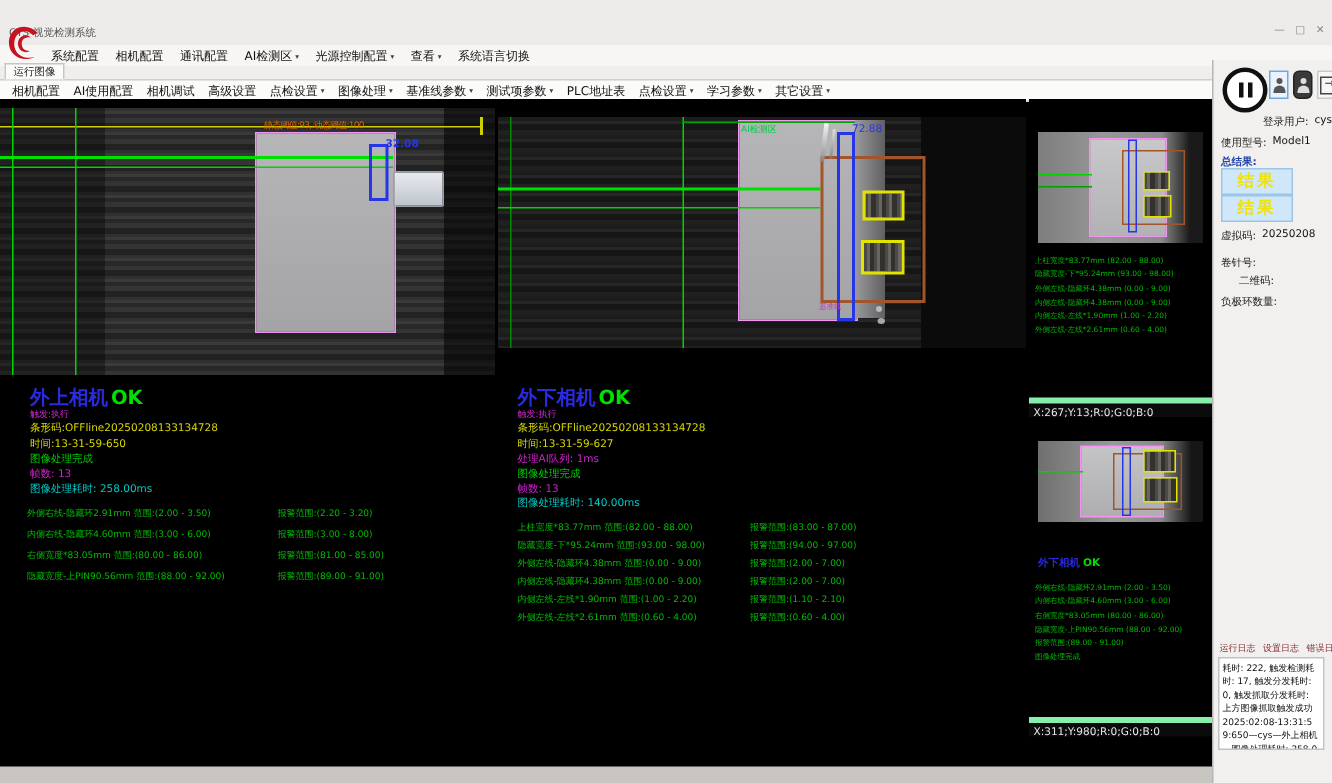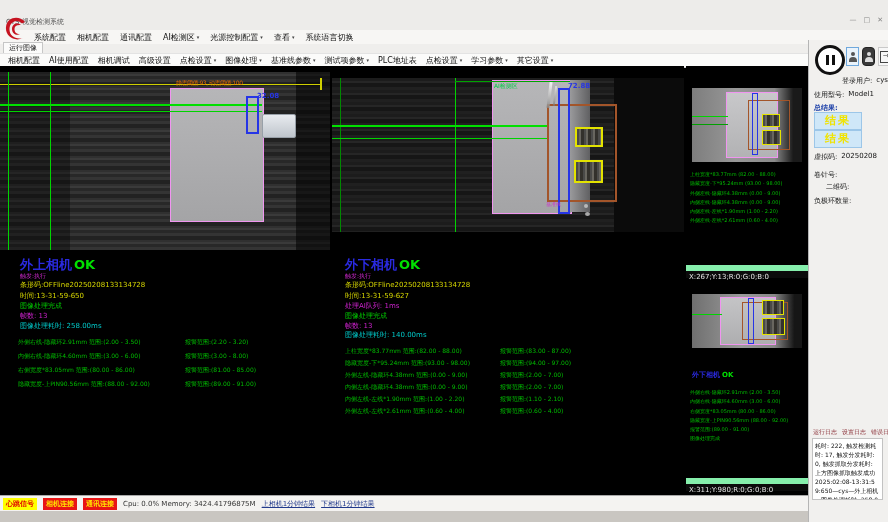--- a/index.html
+++ b/index.html
@@ -16,21 +16,21 @@
   .arr{font-size:5px;color:#444;margin-left:2px;vertical-align:1px;}
   .logo{position:absolute;left:4px;top:16px;}
   .tabrow{position:absolute;left:0;top:44px;width:808px;height:9px;background:#efeeec;}
   .tab{position:absolute;left:3px;top:42px;height:10px;background:#fbfbfa;border:1px solid #c6c6c6;border-bottom:none;padding:0 5px;font-size:7px;color:#222;line-height:11px;}
   .toolbar{position:absolute;left:0;top:53px;width:800px;height:13px;background:#fbfbfa;border-top:1px solid #e3e3e3;border-bottom:1px solid #d2d2d2;display:flex;align-items:center;gap:9px;padding-left:8px;font-size:8px;color:#111;white-space:nowrap;}
   
   .mach{background:repeating-linear-gradient(180deg,#303030 0 2px,#3a3a3a 2px 4px,#282828 4px 7px,#343434 7px 10px,#222 10px 14px);}
   .machd{background:repeating-linear-gradient(180deg,#1c1c1c 0 3px,#262626 3px 5px,#161616 5px 9px,#202020 9px 12px);}
   .view{position:absolute;top:66px;height:426px;background:#000;}
   .statusline{position:absolute;left:0;top:412px;width:100%;height:14px;background:#ececec;border-top:1px solid #9a9a9a;color:#222;font-size:7px;line-height:14px;padding-left:4px;box-sizing:border-box;}
-  .tstatus{position:absolute;left:0;width:100%;height:13px;background:#0b0b0b;color:#e6e6e6;font-size:7px;line-height:13px;padding-left:3px;box-sizing:border-box;border-top:6px solid #86efac;}
+  .tstatus{position:absolute;left:0;width:100%;height:13px;background:#0b0b0b;color:#e6e6e6;font-size:7px;line-height:13px;padding-left:3px;box-sizing:border-box;border-top:4px solid #86efac;}
   
   .pinkrect{position:absolute;border:1px solid #f095f0;background:linear-gradient(180deg,#b6b6b8,#a4a4a6);}
   .bluerect{position:absolute;border:2px solid #2635e6;}
   .brownrect{position:absolute;border:2px solid #a3552a;}
   .yellowrect{position:absolute;border:2px solid #e3e300;background:repeating-linear-gradient(90deg,#4a4a48 0 2px,#68665f 2px 4px,#33312c 4px 7px);}
   .gline{position:absolute;background:#00d400;}
   .yline{position:absolute;background:#cfcf00;}
   
   .t-title{position:absolute;font-size:13px;font-weight:bold;color:#2a2ae0;white-space:nowrap;}
   .t-title .ok{color:#00e000;margin-left:2px;}
@@ -161,21 +161,21 @@
     <div class="gline" style="left:0;top:72px;width:215px;height:1px;"></div>
     <div class="brownrect" style="left:215px;top:38px;width:66px;height:94px;"></div>
     <div class="bluerect" style="left:226px;top:22px;width:8px;height:122px;"></div>
     <div class="yellowrect" style="left:243px;top:61px;width:24px;height:16px;"></div>
     <div class="yellowrect" style="left:242px;top:94px;width:25px;height:19px;"></div>
     <div class="abs" style="left:216px;top:16px;width:3px;height:26px;background:linear-gradient(180deg,#ffffff,#888);transform:rotate(7deg);opacity:.85;"></div>
     <div class="abs" style="left:222px;top:20px;width:2px;height:20px;background:linear-gradient(180deg,#eee,#777);transform:rotate(7deg);opacity:.7;"></div>
     <div class="abs" style="left:252px;top:138px;width:4px;height:4px;border-radius:50%;background:#b9b9b9;"></div>
     <div class="abs" style="left:253px;top:146px;width:5px;height:4px;border-radius:50%;background:#a8a8a8;"></div>
     <div class="ovtext" style="left:162px;top:16px;font-size:6px;color:#00cc44;">AI检测区</div>
-    <div class="ovtext" style="left:236px;top:16px;font-size:7px;font-weight:bold;color:#2635e6;">72.88</div>
+    <div class="ovtext" style="left:236px;top:16px;font-size:7px;font-weight:normal;color:#2635e6;">72.88</div>
     <div class="ovtext" style="left:214px;top:135px;font-size:5px;color:#cc33cc;">基准线</div>
 
     <div class="t-title" style="left:13px;top:190px;"><span>外下相机</span><span class="ok">OK</span></div>
     <div class="t-trig" style="left:13px;top:206px;">触发:执行</div>
     <div class="t-yel" style="left:13px;top:214px;">条形码:OFFline20250208133134728</div>
     <div class="t-yel" style="left:13px;top:225px;">时间:13-31-59-627</div>
     <div class="t-mag" style="left:13px;top:235px;">处理AI队列: 1ms</div>
     <div class="t-grn" style="left:13px;top:245px;">图像处理完成</div>
     <div class="t-mag" style="left:13px;top:255px;">帧数: 13</div>
     <div class="t-cyn" style="left:13px;top:264px;">图像处理耗时: 140.00ms</div>
@@ -272,23 +272,15 @@
       </div>
 
     <div class="log-tabs">
       <span>运行日志</span>
       <span>设置日志</span>
       <span>错误日志</span>
     </div>
     <div class="log-box"><span>耗时: 222, 触发检测耗时: 17, 触发分发耗时: 0, 触发抓取分发耗时: 上方图像抓取触发成功 2025:02:08-13:31:59:650—cys—外上相机—图像处理耗时: 258.00ms</span></div>
   </div>
 
-  <div class="statusbar">
-    <span class="badge-y">心跳信号</span>
-    <span class="badge-r">相机连接</span>
-    <span class="badge-r">通讯连接</span>
-    <span class="cpu">Cpu: 0.0% Memory: 3424.41796875M</span>
-    <span class="reslink">上相机1分钟结果</span>
-    <span class="reslink">下相机1分钟结果</span>
-  </div>
   <div class="substrip"></div>
 
 </div>
 
 </body></html>

